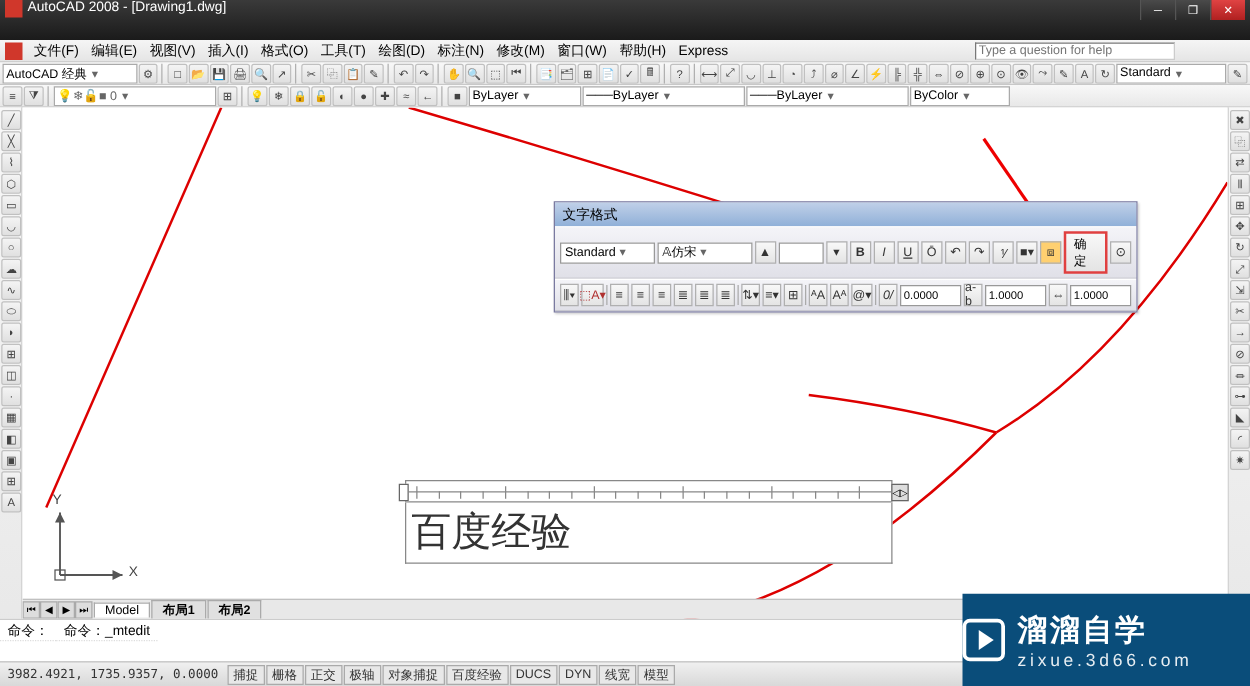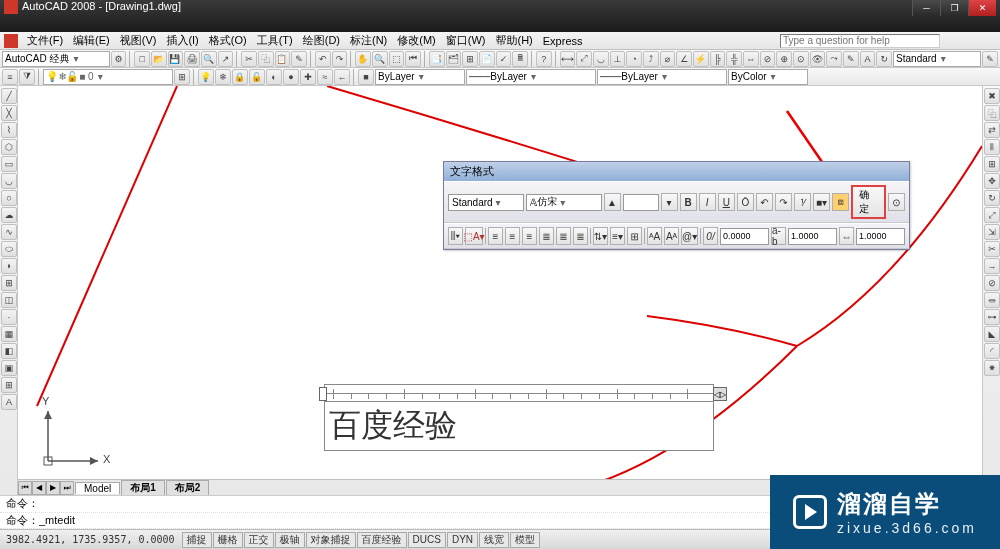--- a/index.html
+++ b/index.html
@@ -59,33 +59,33 @@
 .mtext-ruler::before{content:""; position:absolute; left:0; right:0; top:50%; border-top:1px solid #888;}
 .ruler-marks { position:absolute; left:8px; right:8px; top:0; bottom:0; display:flex;}
 .ruler-marks span{ flex:1; border-left:1px solid #888; height:6px; margin-top:8px;}
 .ruler-marks span.big{height:10px; margin-top:4px;}
 .mtext-ruler .left-handle { position:absolute; left:-6px; top:2px; width:8px; height:14px; background:#fff; border:1px solid #666;}
 .mtext-ruler .right-handle { position:absolute; right:-14px; top:2px; width:14px; height:14px; background:#ddd; border:1px solid #666; display:flex;align-items:center;justify-content:center;font-size:8px;}
 .mtext-box { border:1px solid #888; border-top:none; padding:2px 4px; background:#fff; }
 .mtext-box .txt { font-family:"SimSun","FangSong"; font-size:32px; color:#333; }
 
 
-.cmd-area { position:absolute; left:0; right:0; bottom:20px; height:34px; background:#fff; border-top:1px solid #ccc; display:flex; flex-direction:column; font-size:11px; font-family:Consolas,monospace;}
+.cmd-area { position:absolute; left:0; right:0; bottom:20px; height:34px; background:#fff; border-top:1px solid #ccc; display:flex; flex-direction:row; font-size:11px; font-family:Consolas,monospace;}
 .cmd-area .line { padding:0 6px; height:17px; display:flex; align-items:center; border-bottom:1px dotted #ddd;}
 .cmd-scroll { position:absolute; right:0; top:0; bottom:0; width:16px; background:#e4e4e4; border-left:1px solid #ccc;}
 .cmd-scroll .arr { height:14px; background:#d0d0d0; border:1px solid #aaa; display:flex;align-items:center;justify-content:center;font-size:8px;}
 
 
 .statusbar { position:absolute; left:0; right:0; bottom:0; height:20px; background:linear-gradient(to bottom,#f0f0f0,#d8d8d8); border-top:1px solid #bbb; display:flex; align-items:center; font-size:10px; color:#333;margin-top:40px;}
 .statusbar .coord { padding:0 6px; font-family:Consolas,monospace; }
 .statusbar .sbtn { padding:0 4px; border:1px solid #aaa; height:16px; margin-left:1px; background:#e8e8e8; display:flex; align-items:center;}
 .statusbar .right { margin-left:auto; display:flex; align-items:center; gap:2px; padding-right:4px;}
 
 
-.watermark { position:absolute; right:0; bottom:0; width:230px; height:74px; background:#0a4d7a; color:#fff; display:flex; align-items:center; justify-content:center; gap:10px; }
+.watermark { position:absolute; right:0; bottom:0; width:230px; height:74px; background:#0a4d7a; color:#fff; display:flex; align-items:center; gap:10px; }
 .watermark .play { width:34px; height:34px; border:3px solid #fff; border-radius:6px; display:flex; align-items:center; justify-content:center;}
 .watermark .play::before{content:""; width:0;height:0; border-left:12px solid #fff; border-top:8px solid transparent; border-bottom:8px solid transparent; margin-left:3px;}
 .watermark .txt1 { font-size:24px; font-weight:bold; letter-spacing:2px;}
 .watermark .txt2 { font-size:14px; letter-spacing:3px; opacity:.9;}
 
 
 .vtoolbar .tb-btn { width:16px; height:16px;}
 </style>
 </head>
 <body>

